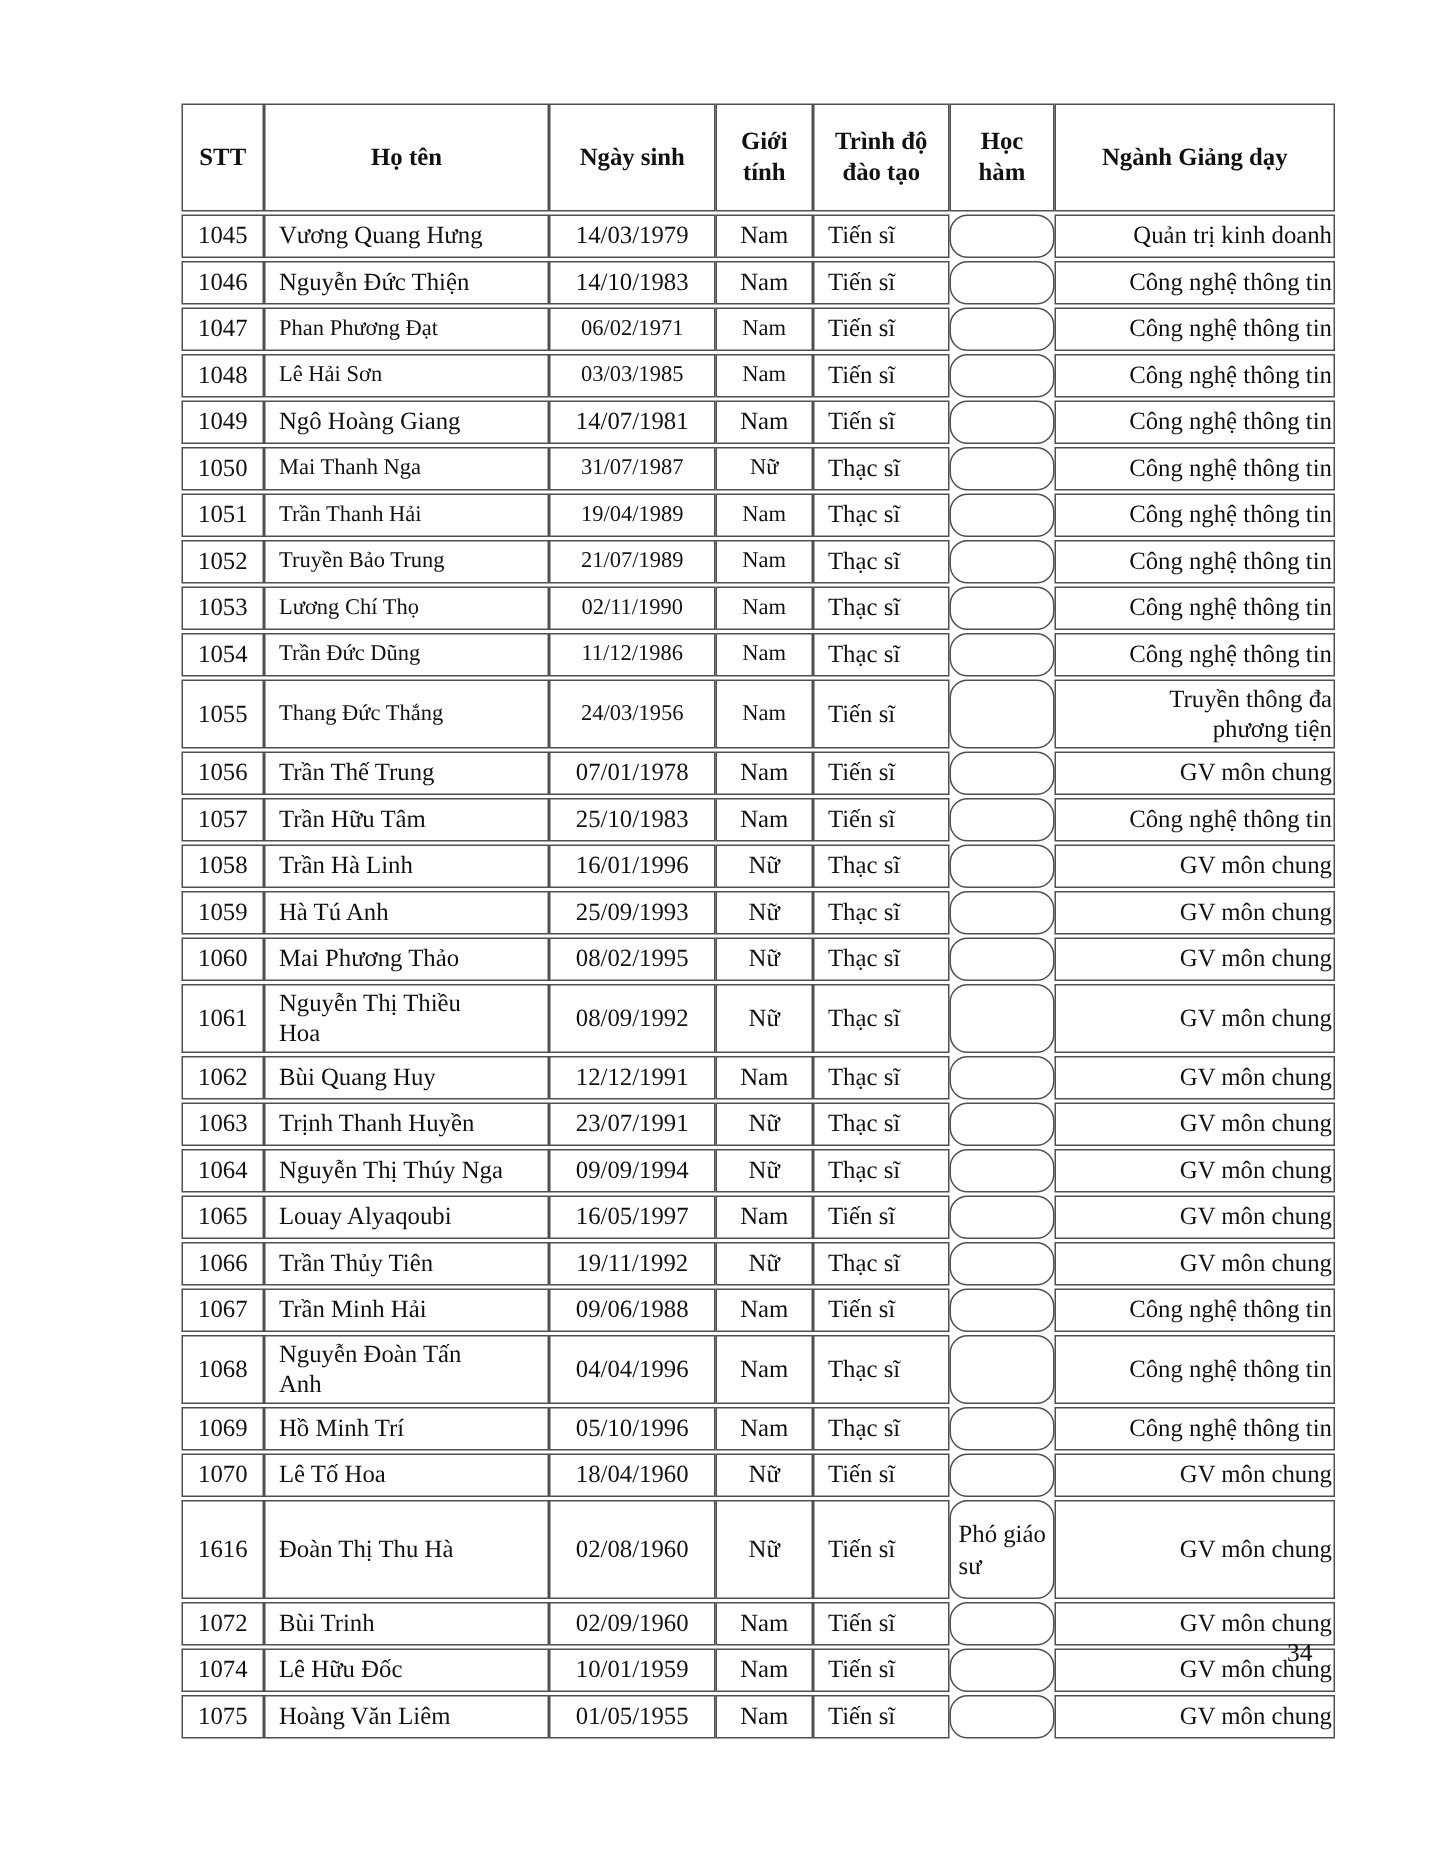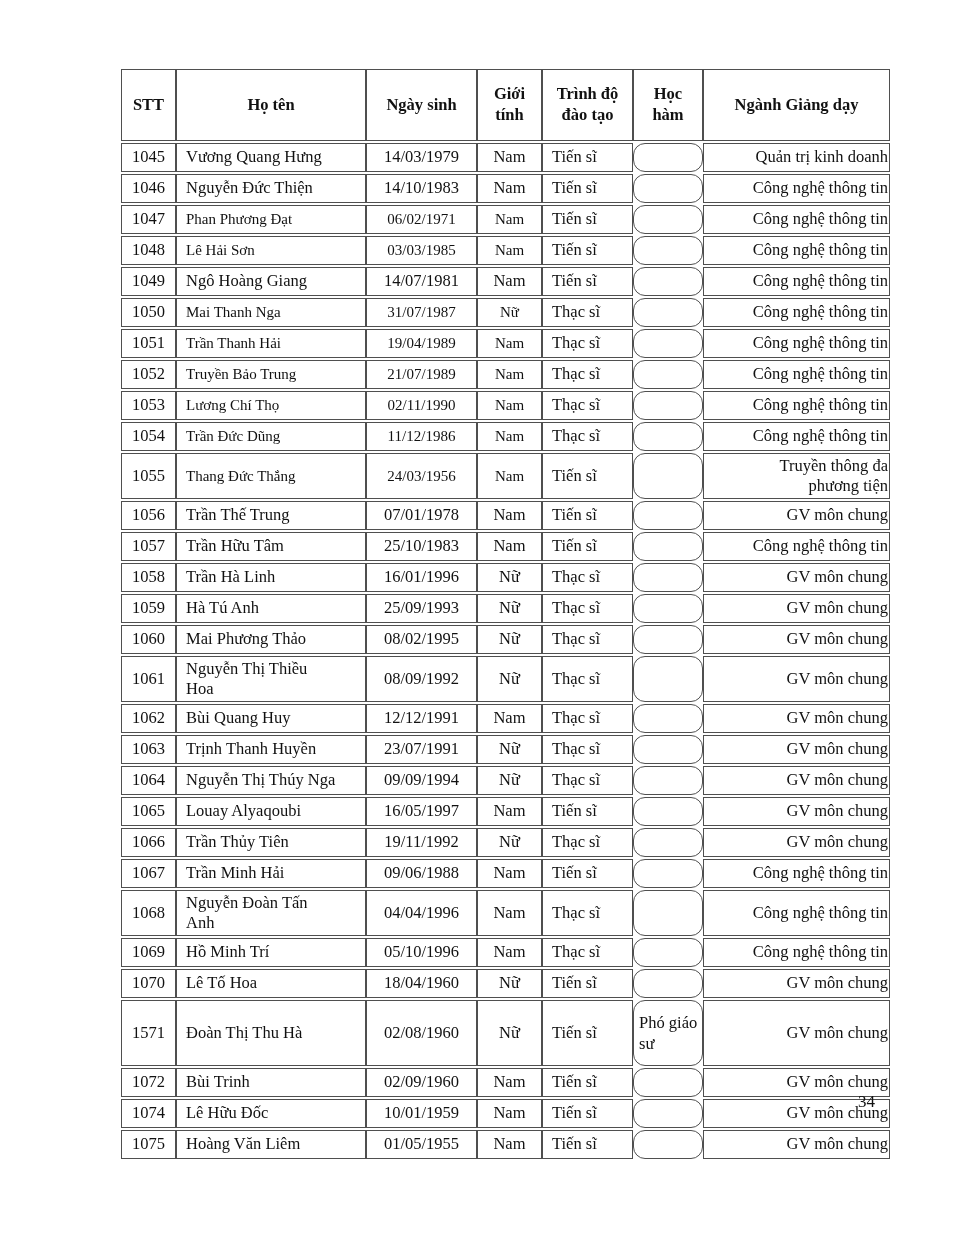--- a/index.html
+++ b/index.html
@@ -322,21 +322,21 @@
         <tr class="r1">
           <td class="c-stt">1070</td>
           <td class="c-name">Lê Tố Hoa</td>
           <td class="c-dob">18/04/1960</td>
           <td class="c-gender">Nữ</td>
           <td class="c-degree">Tiến sĩ</td>
           <td class="c-title"></td>
           <td class="c-field">GV môn chung</td>
         </tr>
         <tr class="r3">
-          <td class="c-stt">1571</td>
+          <td class="c-stt">1616</td>
           <td class="c-name">Đoàn Thị Thu Hà</td>
           <td class="c-dob">02/08/1960</td>
           <td class="c-gender">Nữ</td>
           <td class="c-degree">Tiến sĩ</td>
           <td class="c-title">Phó giáo sư</td>
           <td class="c-field">GV môn chung</td>
         </tr>
         <tr class="r1">
           <td class="c-stt">1072</td>
           <td class="c-name">Bùi Trinh</td>

